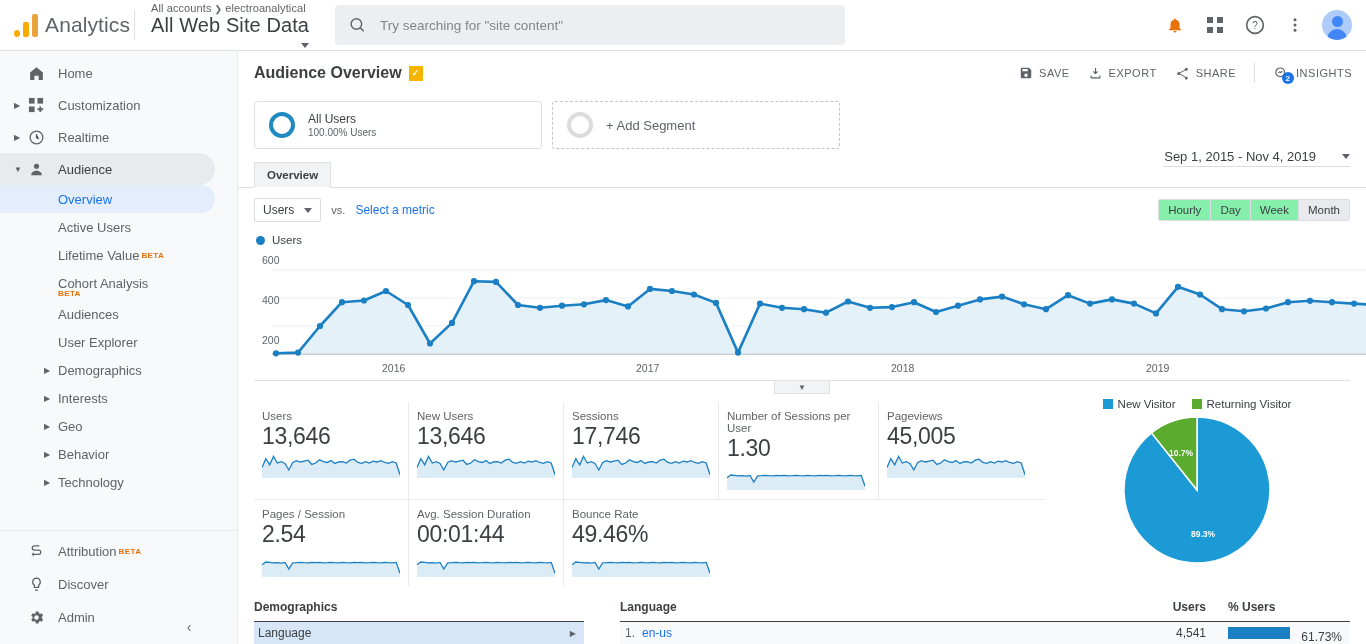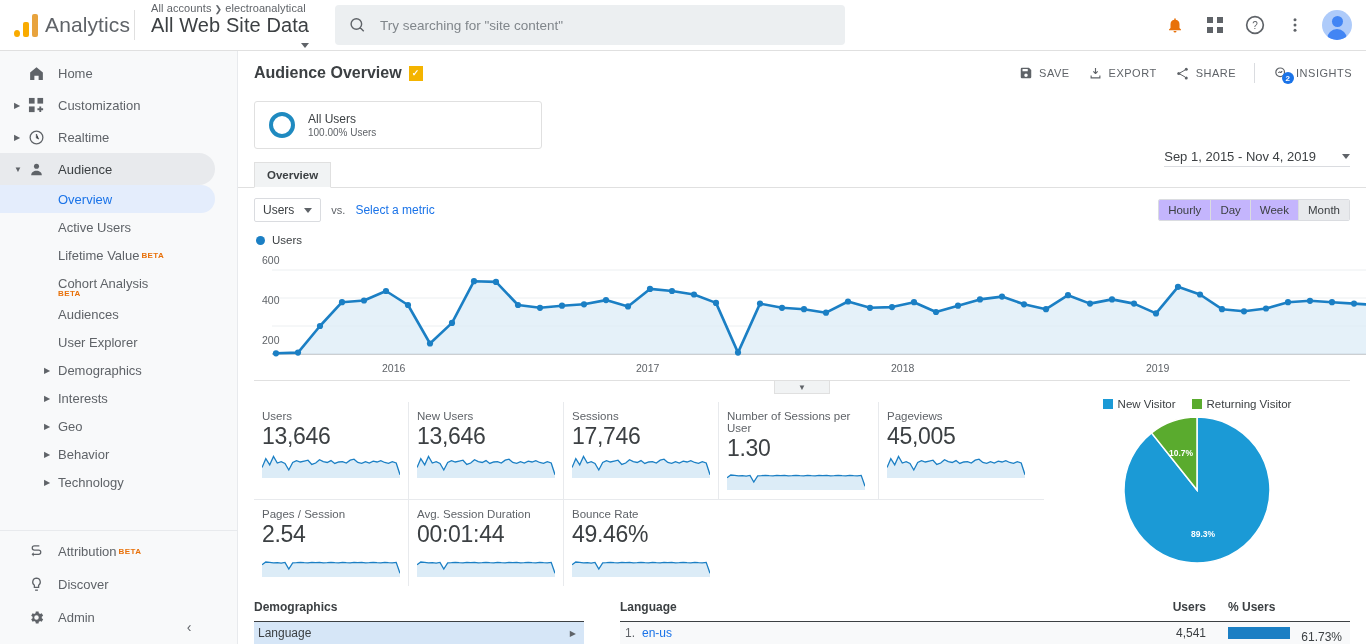--- a/index.html
+++ b/index.html
@@ -87,21 +87,21 @@
   .daterange { position: absolute; right: 16px; top: 98px; font-size: 13px; color: #3c4043; border-bottom: 1px solid #dadce0; padding-bottom: 2px; display: flex; align-items: center; gap: 26px; cursor: pointer; }
 
   .tabs { padding: 12px 16px 0; border-bottom: 1px solid #e0e0e0; margin: 0 0 0 0; display:flex;}
   .tab { font-size: 11.5px; color: #3c4043; font-weight: bold; padding: 6px 12px; background: #f1f3f4; border: 1px solid #e0e0e0; border-bottom: 1px solid #fff; position: relative; top: 1px; cursor:pointer;}
 
   .chart-ctl { display: flex; align-items: center; padding: 10px 16px 0; gap: 10px; position: relative; }
   .metric-sel { border: 1px solid #dadce0; border-radius: 2px; padding: 4px 8px; font-size: 12px; color: #3c4043; display: flex; align-items: center; gap: 10px; background:#fff; cursor:pointer;}
   .vs { font-size: 11px; color: #5f6368; }
   .link { font-size: 12px; color: #1a73e8; cursor: pointer; }
   .gran { margin-left: auto; display: flex; border: 1px solid #dadce0; border-radius: 2px; overflow: hidden; }
-  .gran div { font-size: 11.5px; color: #3c4043; padding: 4px 9px; border-right: 1px solid #dadce0; cursor: pointer; background:#c4b5fd;}
+  .gran div { font-size: 11.5px; color: #3c4043; padding: 4px 9px; border-right: 1px solid #dadce0; cursor: pointer; background:#86efac;}
   .gran div:last-child { border-right: 0; }
   .gran div.on { background: #e8eaed; }
 
   .legend-users { display:flex; align-items:center; gap:7px; padding: 12px 0 0 18px; font-size: 11.5px; color: #3c4043; }
   .dot { width: 9px; height: 9px; border-radius: 50%; background: #1b7fc4; }
 
   .chart-area { position: relative; height: 130px; margin: 4px 16px 0 16px; }
   .chart-area svg { display: block; }
   .ytick { position: absolute; left: 8px; font-size: 10.5px; color: #5f6368; }
   .xtick { position: absolute; font-size: 10.5px; color: #5f6368; }
@@ -381,20 +381,24 @@
       </div>
     </div>
 
     <div class="seg-row">
       <div class="seg-card">
         <div class="ring"></div>
         <div>
           <div class="seg-t1">All Users</div>
           <div class="seg-t2">100.00% Users</div>
         </div>
+      </div>
+      <div class="seg-card dashed">
+        <div class="ring grey"></div>
+        <div class="seg-add">+ Add Segment</div>
       </div>
     </div>
 
     <div class="daterange">
       <span>Sep 1, 2015 - Nov 4, 2019</span>
       <span class="caret-d"></span>
     </div>
 
     <div class="tabs">
       <div class="tab"><span>Overview</span></div>

